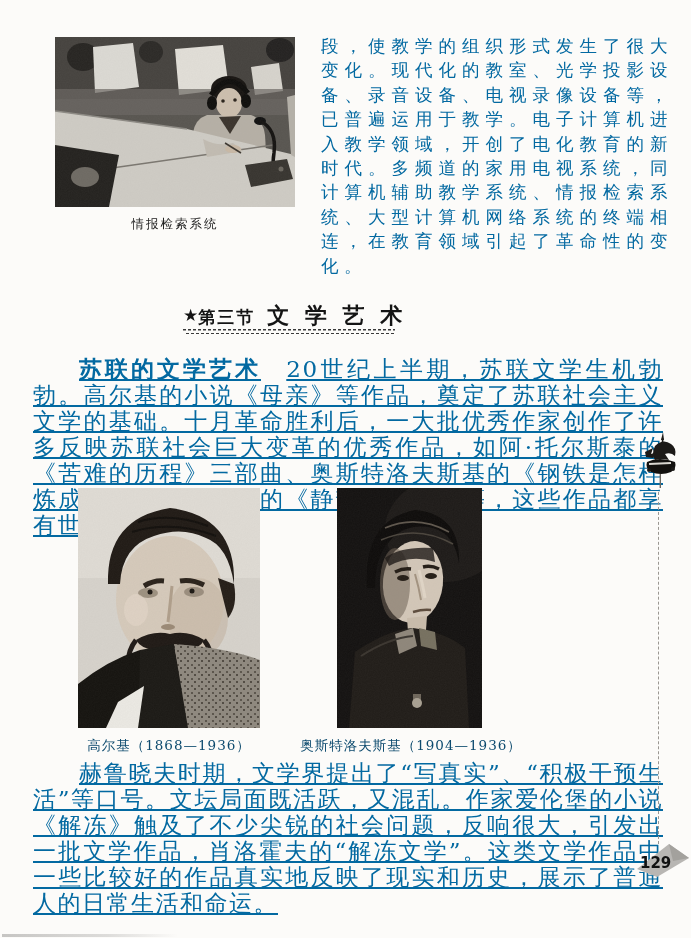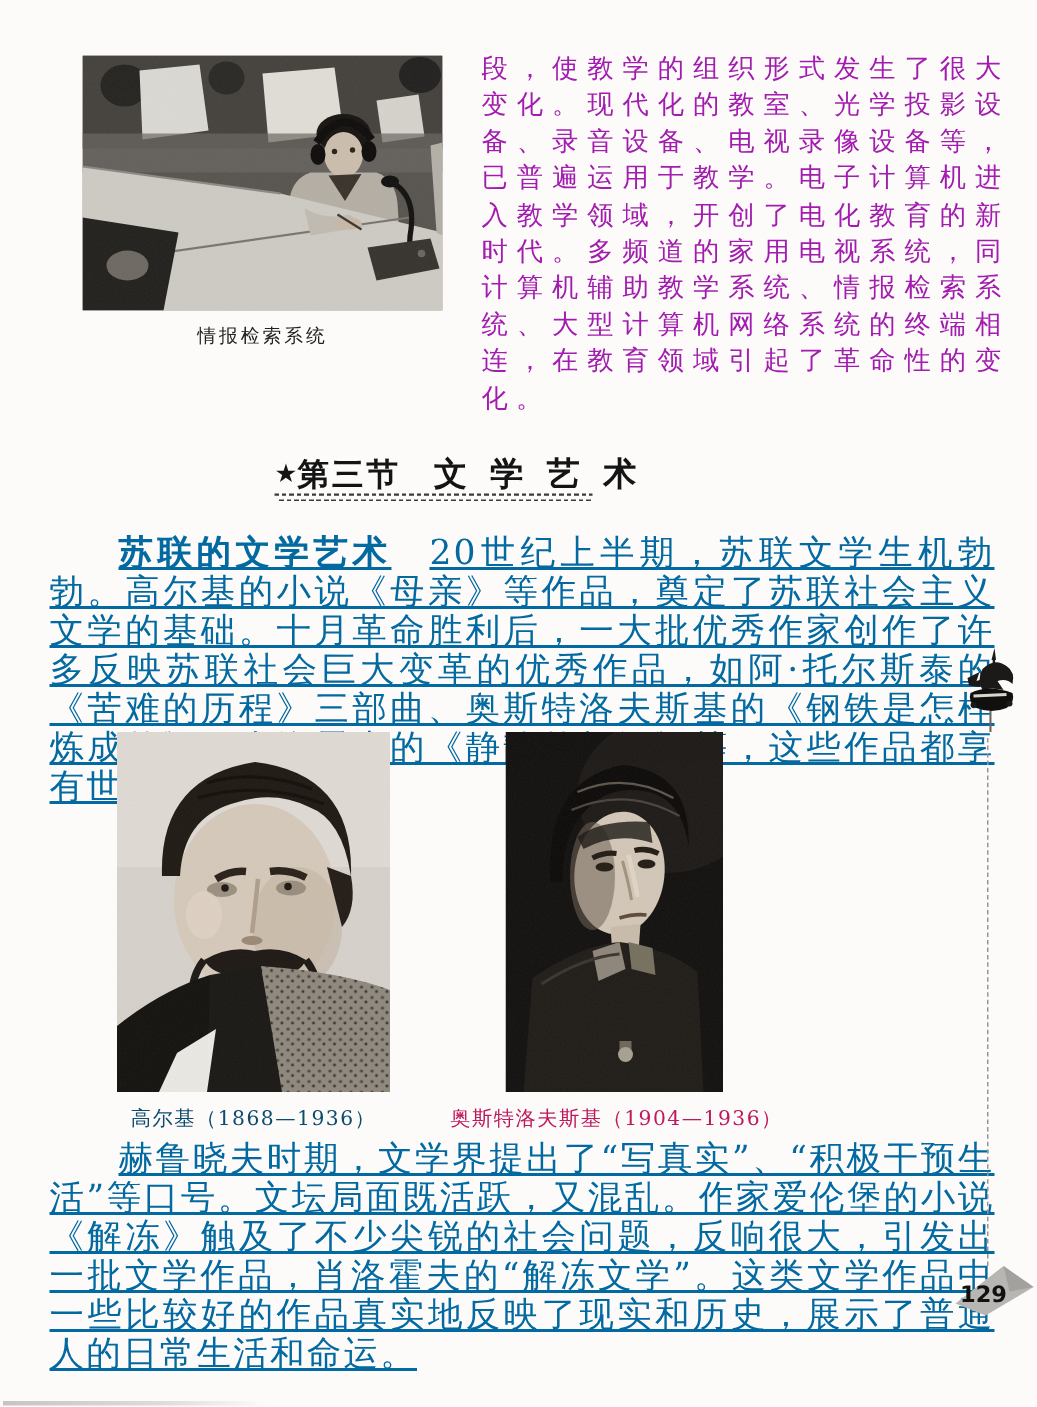--- a/index.html
+++ b/index.html
@@ -14,29 +14,29 @@
   .top-photo svg{display:block;width:100%;height:100%;}
   .top-caption{
     position:absolute;left:55px;top:216px;width:240px;
     text-align:center;font-size:12.5px;letter-spacing:2px;color:#222;
   }
 
   
   .right-col{
     position:absolute;left:321px;top:34px;width:352px;
     font-size:17.5px;line-height:24.4px;letter-spacing:5.5px;
-    text-align:justify;text-justify:inter-ideograph;color:#a21caf;
+    text-align:justify;text-justify:inter-ideograph;color:#0369a1;
   }
 
   
   .heading{position:absolute;left:183px;top:301px;white-space:nowrap;
     font-family:"DejaVu Sans","Liberation Sans",sans-serif;color:#141414;}
   .heading .star{font-size:17px;vertical-align:2px;}
-  .heading .label{font-size:21px;font-weight:bold;letter-spacing:2px;}
-  .heading .title{font-size:22px;font-weight:bold;letter-spacing:4px;margin-left:22px;}
+  .heading .label{font-size:17px;font-weight:bold;letter-spacing:2px;}
+  .heading .title{font-size:22px;font-weight:bold;letter-spacing:4px;margin-left:12px;}
   .heading-underline{
     position:absolute;left:183px;top:329px;width:212px;height:5px;
     background-image:
       repeating-linear-gradient(90deg,#3a3a3a 0 3px,rgba(0,0,0,0) 3px 5px),
       repeating-linear-gradient(90deg,#3a3a3a 0 3px,rgba(0,0,0,0) 3px 5px);
     background-size:100% 1.5px,100% 1.5px;
     background-position:0 0,3px 3.5px;
     background-repeat:no-repeat;
   }
 
@@ -56,21 +56,21 @@
   
   .portrait-left{position:absolute;left:78px;top:488px;width:182px;height:240px;}
   .portrait-right{position:absolute;left:337px;top:488px;width:145px;height:240px;}
   .portrait-left svg,.portrait-right svg{display:block;width:100%;height:100%;}
   .cap-left{
     position:absolute;left:60px;top:737px;width:218px;
     text-align:center;font-size:13.5px;letter-spacing:1px;color:#0c4a6e;
   }
   .cap-right{
     position:absolute;left:295px;top:737px;width:232px;
-    text-align:center;font-size:13.5px;letter-spacing:1px;color:#be185d;
+    text-align:center;font-size:13.5px;letter-spacing:1px;color:#0c4a6e;
   }
 
   
   .tree-icon{position:absolute;left:641px;top:430px;width:38px;height:60px;}
   .margin-dotted{
     position:absolute;left:658px;top:492px;height:352px;width:0;
     border-left:1.5px dashed #9a9792;
   }
   .page-arrow{position:absolute;left:633px;top:841px;width:58px;height:40px;text-align:right;}
   .page-arrow svg{display:block;width:100%;height:100%;}

